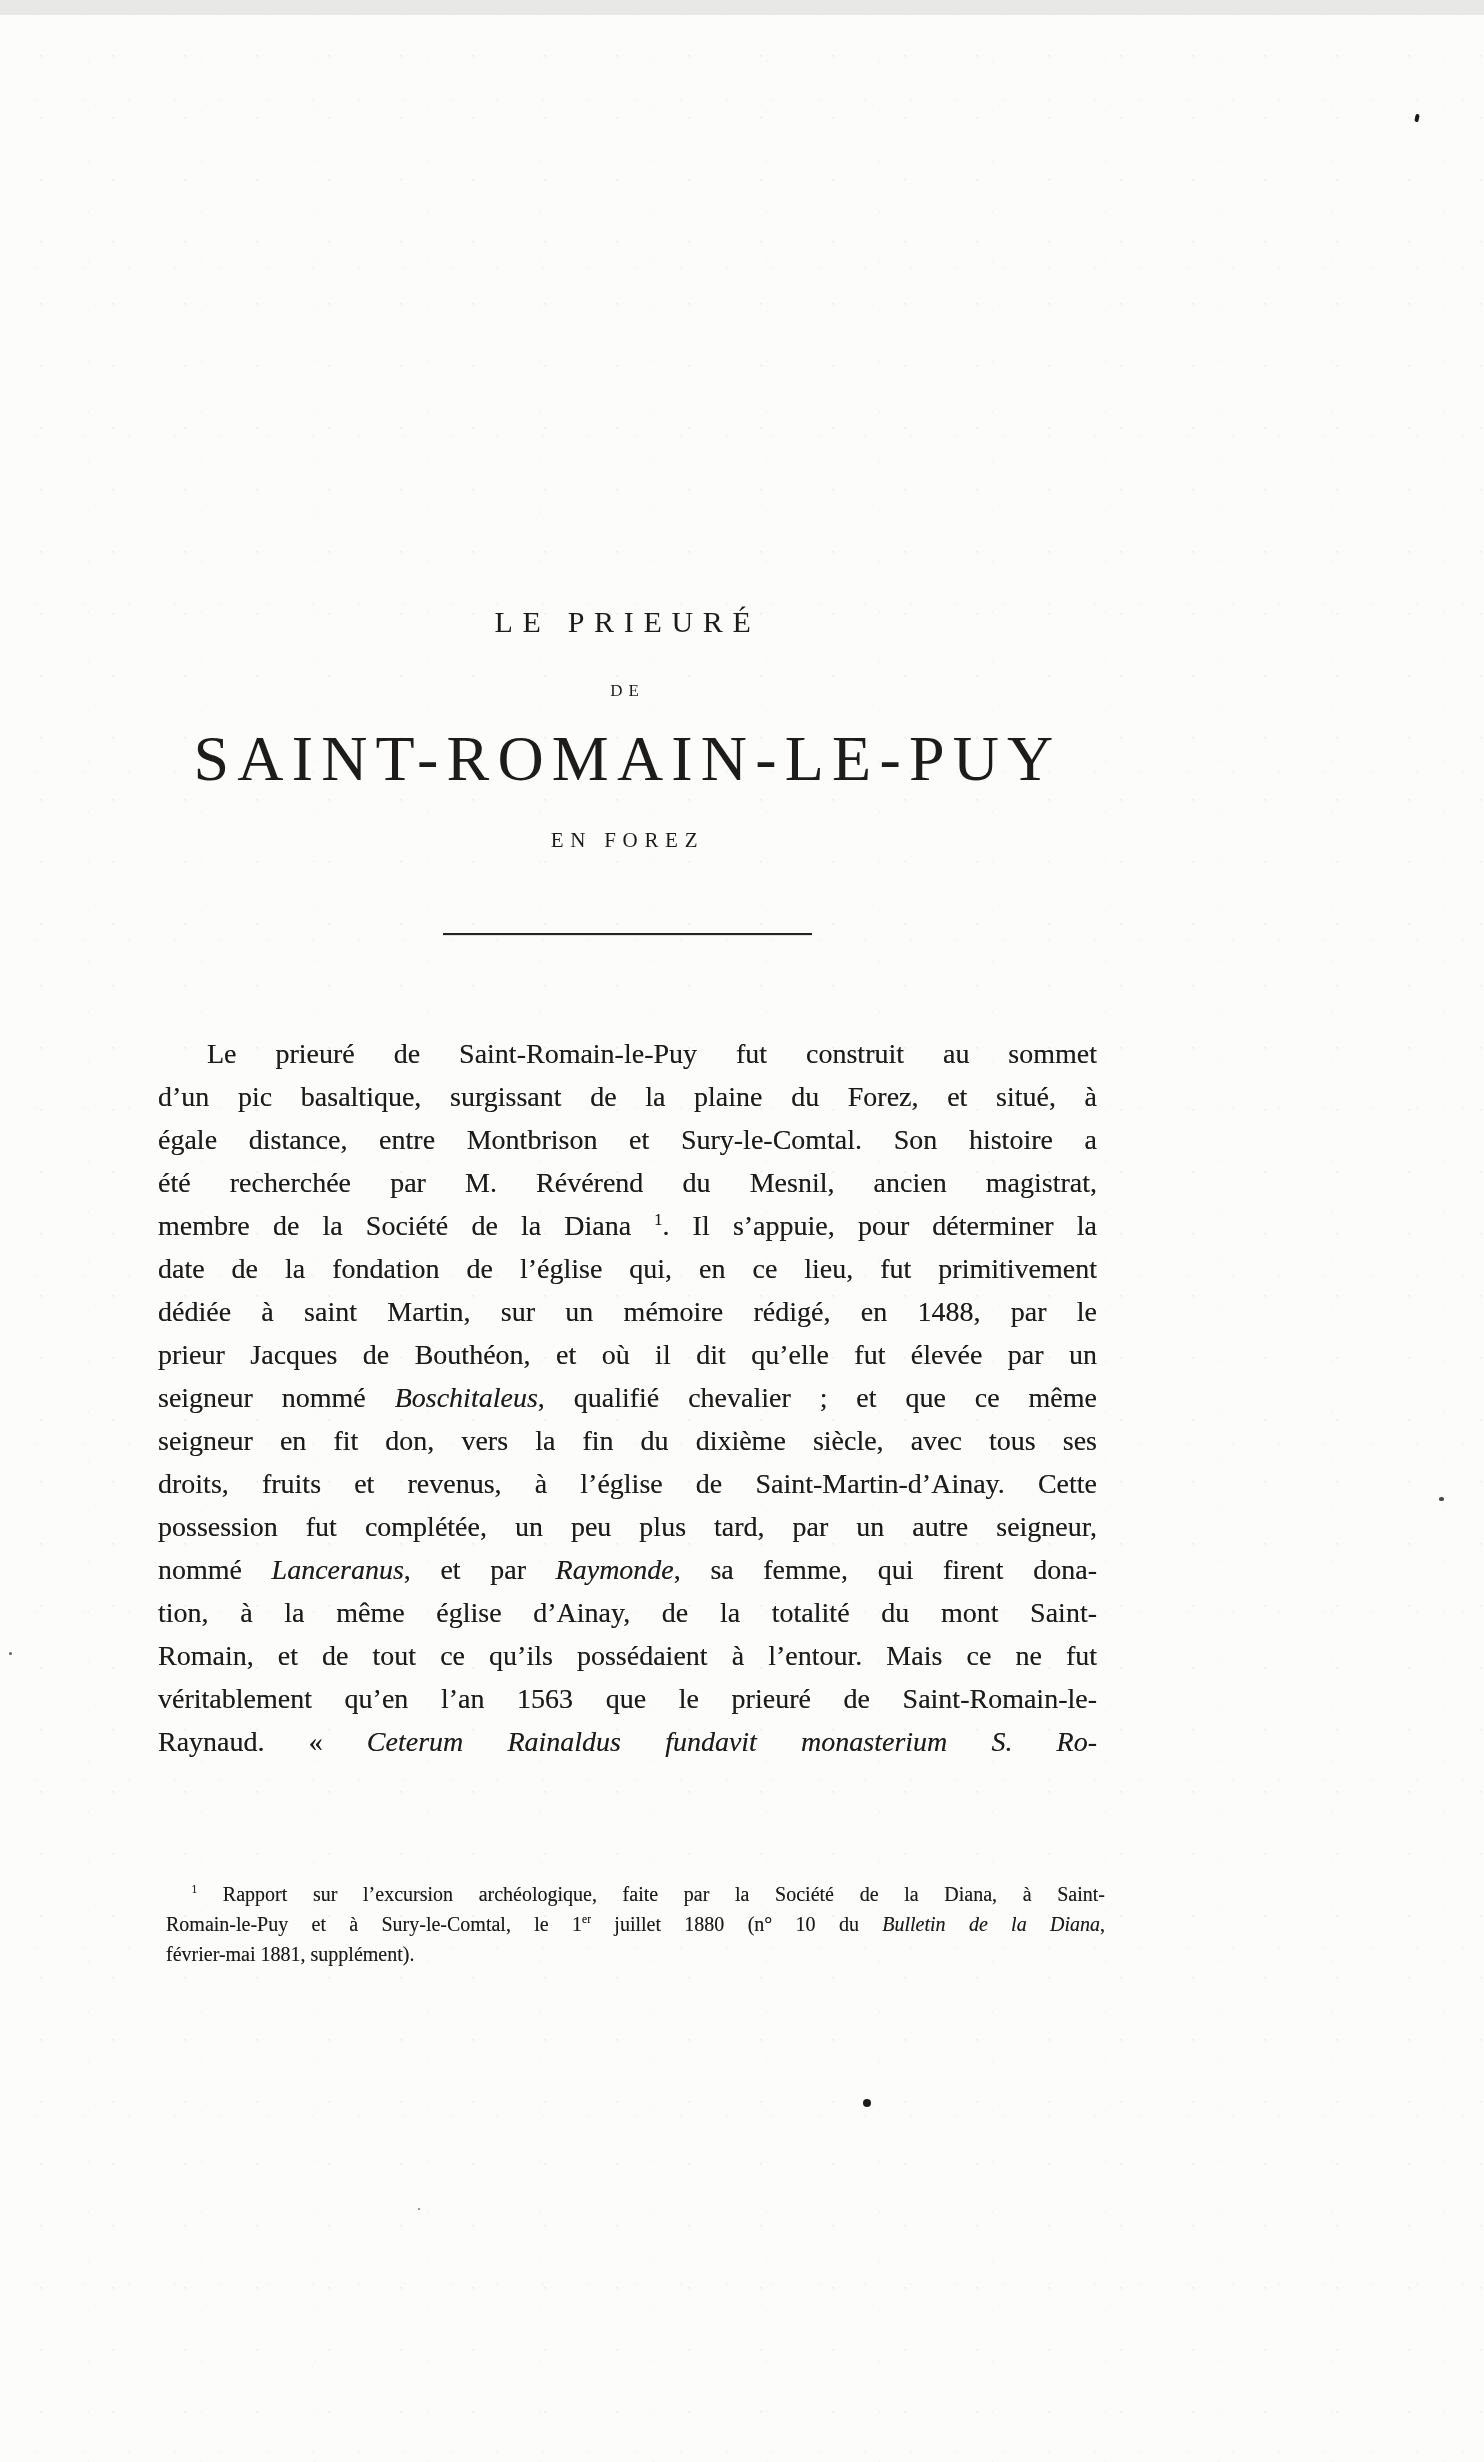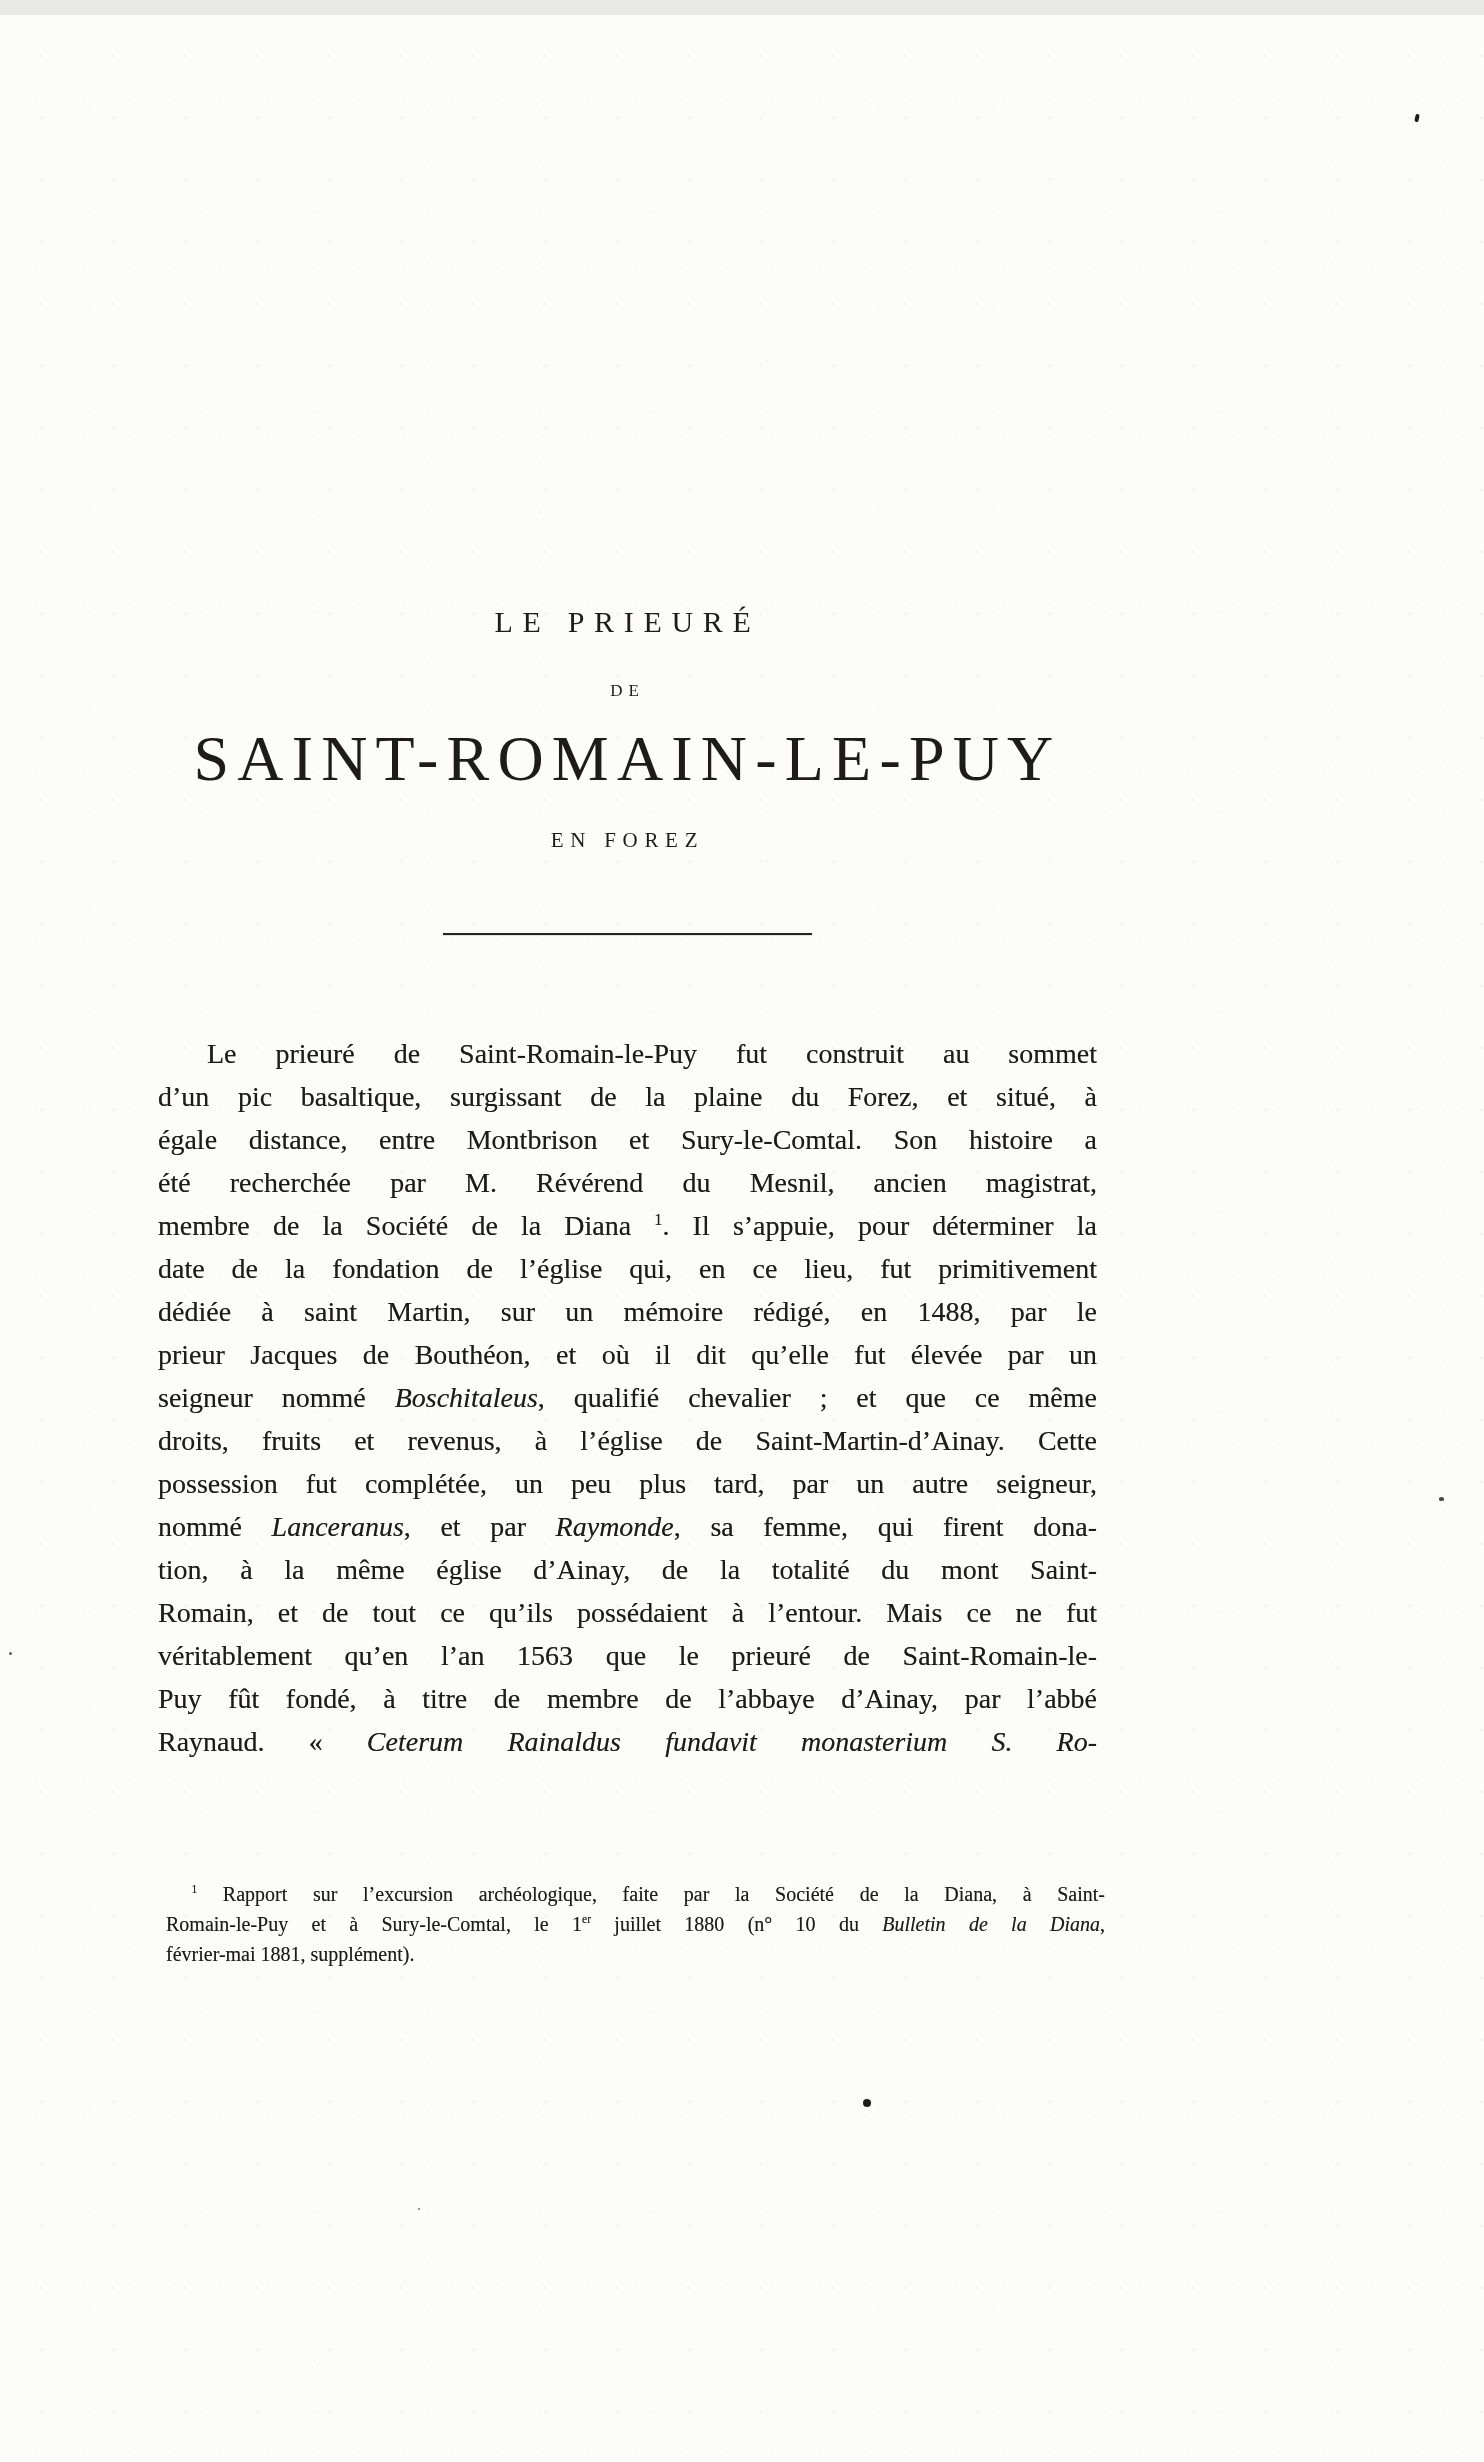--- a/index.html
+++ b/index.html
@@ -118,27 +118,27 @@
   <div class="body-text">
       <div class="tline"><span>Le prieuré de Saint-Romain-le-Puy fut construit au sommet</span></div>
       <div class="tline"><span>d’un pic basaltique, surgissant de la plaine du Forez, et situé, à</span></div>
       <div class="tline"><span>égale distance, entre Montbrison et Sury-le-Comtal. Son histoire a</span></div>
       <div class="tline"><span>été recherchée par M. Révérend du Mesnil, ancien magistrat,</span></div>
       <div class="tline"><span>membre de la Société de la Diana </span><sup>1</sup><span>. Il s’appuie, pour déterminer la</span></div>
       <div class="tline"><span>date de la fondation de l’église qui, en ce lieu, fut primitivement</span></div>
       <div class="tline"><span>dédiée à saint Martin, sur un mémoire rédigé, en 1488, par le</span></div>
       <div class="tline"><span>prieur Jacques de Bouthéon, et où il dit qu’elle fut élevée par un</span></div>
       <div class="tline"><span>seigneur nommé </span><i>Boschitaleus</i><span>, qualifié chevalier ; et que ce même</span></div>
+      <div class="tline"><span>seigneur en fit don, vers la fin du dixième siècle, avec tous ses</span></div>
       <div class="tline"><span>droits, fruits et revenus, à l’église de Saint-Martin-d’Ainay. Cette</span></div>
       <div class="tline"><span>possession fut complétée, un peu plus tard, par un autre seigneur,</span></div>
       <div class="tline"><span>nommé </span><i>Lanceranus</i><span>, et par </span><i>Raymonde</i><span>, sa femme, qui firent dona-</span></div>
       <div class="tline"><span>tion, à la même église d’Ainay, de la totalité du mont Saint-</span></div>
       <div class="tline"><span>Romain, et de tout ce qu’ils possédaient à l’entour. Mais ce ne fut</span></div>
       <div class="tline"><span>véritablement qu’en l’an 1563 que le prieuré de Saint-Romain-le-</span></div>
-      <div class="tline"><span>Puy fût fondé, à titre de membre de l’abbaye d’Ainay, par l’abbé</span></div>
       <div class="tline"><span>Raynaud. « </span><i>Ceterum Rainaldus fundavit monasterium S. Ro-</i></div>
     </div>
 
   <div class="footnote">
       <div class="tline"><sup>1</sup><span> Rapport sur l’excursion archéologique, faite par la Société de la Diana, à Saint-</span></div>
       <div class="tline"><span>Romain-le-Puy et à Sury-le-Comtal, le 1</span><sup>er</sup><span> juillet 1880 (n° 10 du </span><i>Bulletin de la Diana</i><span>,</span></div>
       <div class="tline"><span>février-mai 1881, supplément).</span></div>
     </div>
 
   <div class="speck speck-a"></div>

